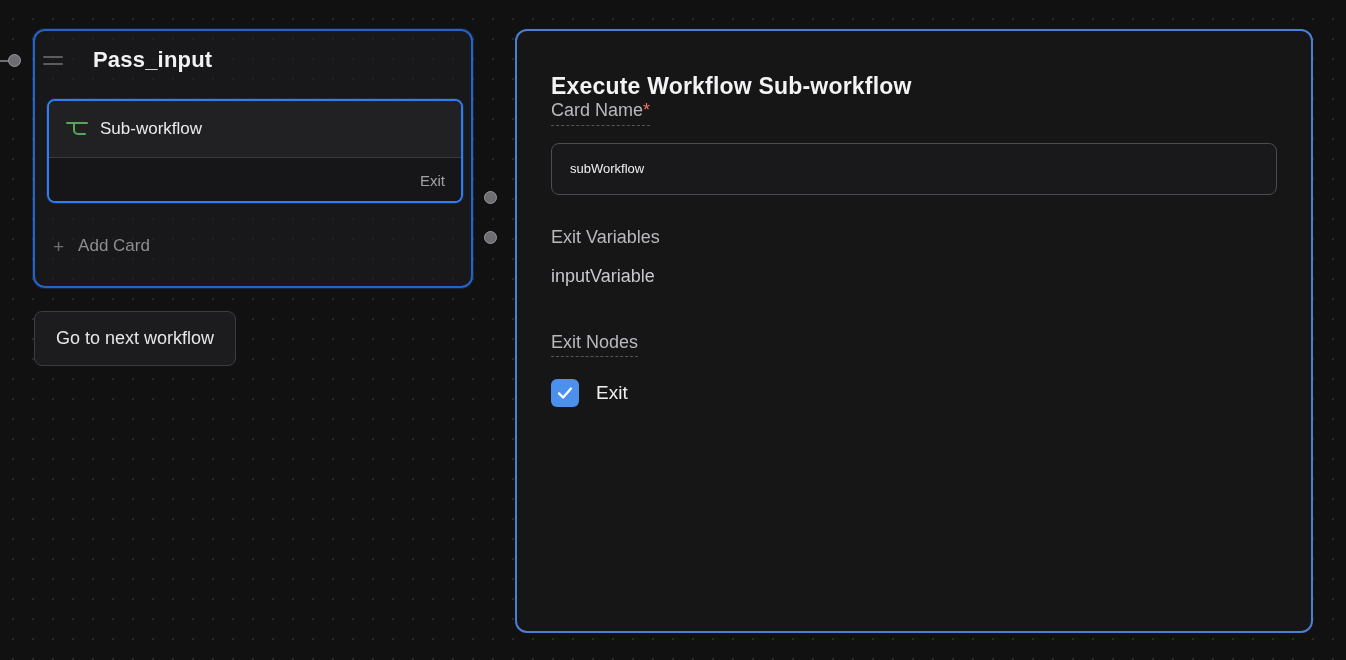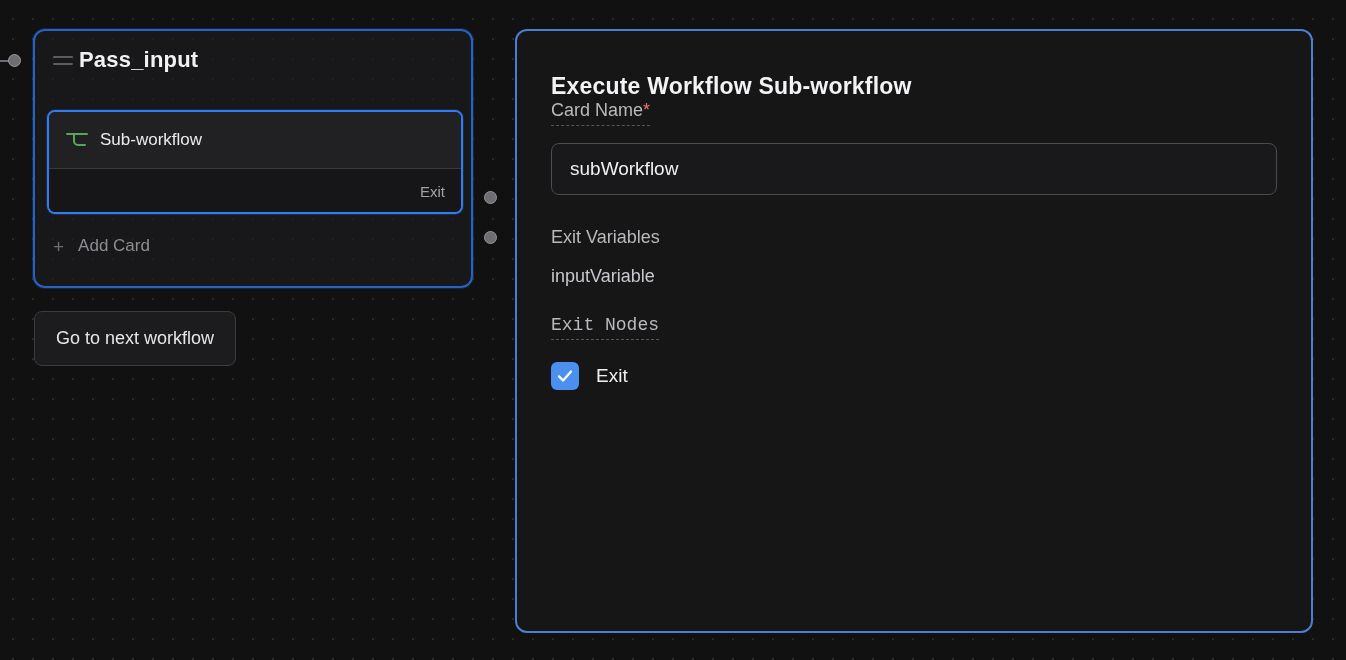--- a/index.html
+++ b/index.html
@@ -53,22 +53,22 @@
     height: 259px;
     border: 2px solid #2563c4;
     border-radius: 12px;
     background: rgba(28,28,30,0.72);
     box-shadow: 0 0 0 1px rgba(37,99,196,0.25);
   }
 
   .node-header {
     display: flex;
     align-items: center;
-    gap: 6px;
-    padding: 16px 18px 0 18px;
+    gap: 30px;
+    padding: 16px 18px 0 8px;
   }
   .drag-handle {
     width: 20px;
     display: flex;
     flex-direction: column;
     gap: 5px;
     flex: none;
   }
   .drag-handle i {
     display: block;
@@ -80,21 +80,21 @@
     font-size: 22px;
     font-weight: bold;
     color: #f1f1f3;
     letter-spacing: .2px;
   }
 
   
   .card {
     position: absolute;
     left: 12px;
-    top: 79px;
+    top: 68px;
     width: 416px;
     height: 104px;
     border: 2px solid #2f7df0;
     border-radius: 8px;
     background: #161618;
     box-shadow: 0 0 0 1px rgba(47,125,240,0.18);
     overflow: hidden;
   }
   .card-main {
     height: 57px;
@@ -192,21 +192,21 @@
   .text-input {
     margin-top: 17px;
     width: 100%;
     height: 52px;
     border: 1px solid #4c4c50;
     border-radius: 8px;
     background: #19191b;
     display: flex;
     align-items: center;
     padding: 0 18px;
-    font-size: 19px;
+    font-size: 13px;
     color: #f0f0f2;
     cursor: text;
   }
 
   .section-heading {
     margin-top: 32px;
     font-size: 18px;
     color: #b9b9be;
   }
 
@@ -240,21 +240,21 @@
   .at-icon {
     position: absolute;
     right: 16px;
     top: 50%;
     transform: translateY(-50%);
     width: 30px;
     height: 30px;
     color: #8b8b90;
   }
 
-  .exit-heading { margin-top: 28px; font-family: Liberation Mono, monospace; }
+  .exit-heading { margin-top: 45px; }
 
   .checkbox-row {
     margin-top: 22px;
     display: flex;
     align-items: center;
     gap: 17px;
   }
   .checkbox {
     width: 28px;
     height: 28px;

